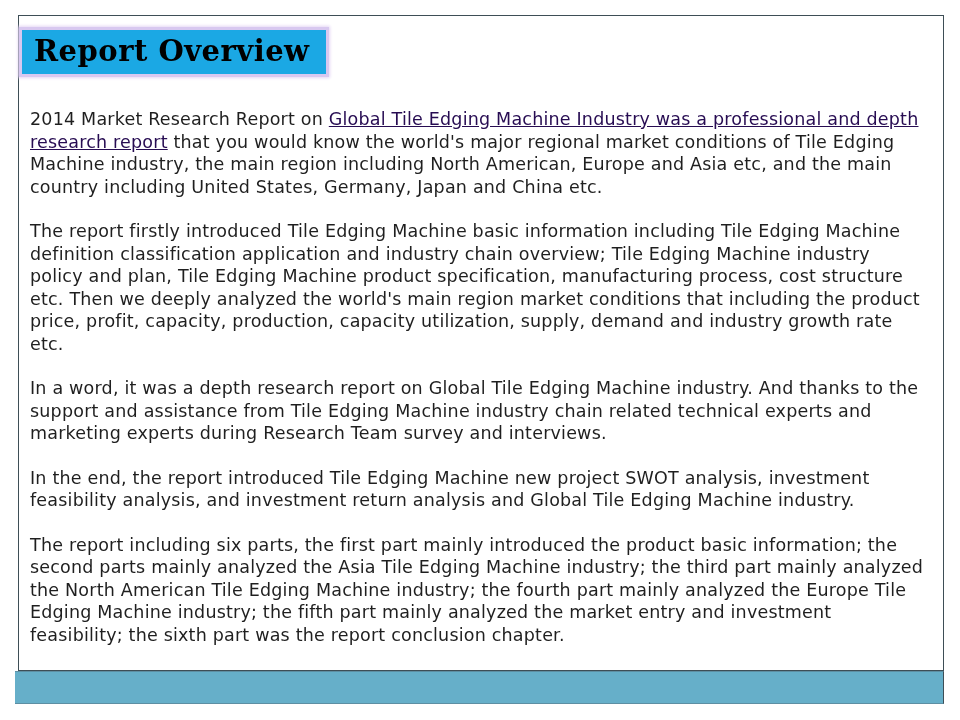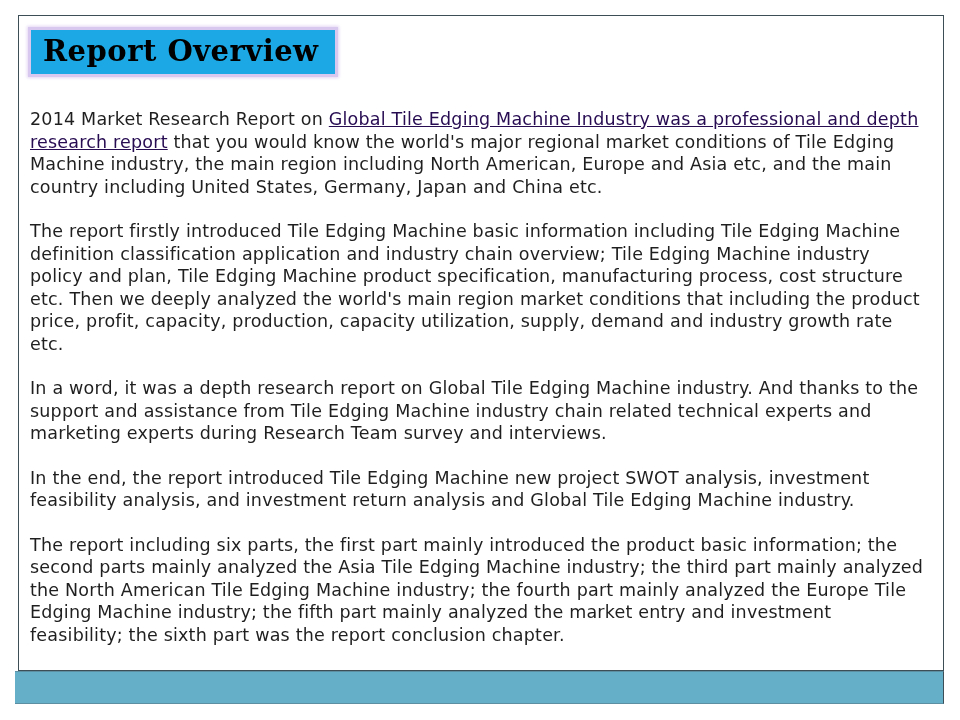--- a/index.html
+++ b/index.html
@@ -19,21 +19,21 @@
       left: 18px;
       top: 15px;
       width: 926px;
       height: 656px;
       box-sizing: border-box;
       border: 1px solid #3e4e56;
       background: #ffffff;
     }
     .title-box {
       position: absolute;
-      left: 9px;
+      left: 0;
       top: 11px;
       box-sizing: border-box;
       height: 50px;
       background: #1ba8e4;
       border: 3px solid #d8c8f0;
       display: inline-flex;
       align-items: center;
       padding: 0 16px 2px 12px;
       box-shadow: 0 0 3px 1px #e4d6f4;
     }

